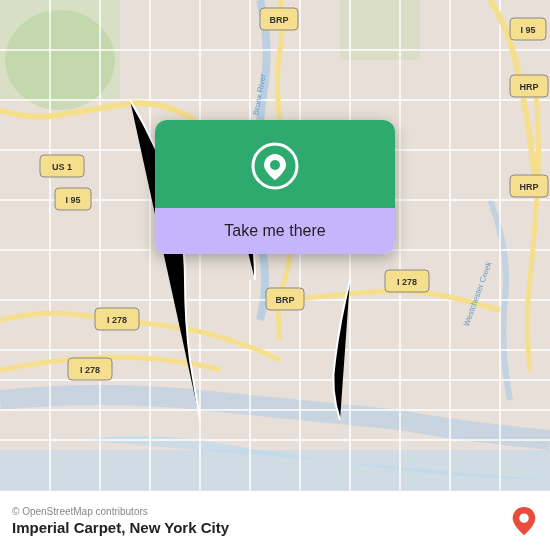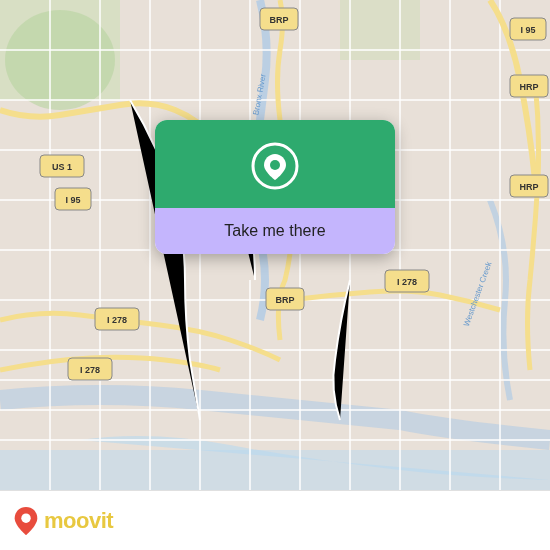--- a/index.html
+++ b/index.html
@@ -217,20 +217,23 @@
         <circle cx="24" cy="24" r="22" fill="#2eaa6e" stroke="white" stroke-width="3"></circle>
         <path d="M24 12 C18 12 13 17 13 23 C13 30 24 38 24 38 C24 38 35 30 35 23 C35 17 30 12 24 12 Z" fill="white"></path>
         <circle cx="24" cy="23" r="5" fill="#2eaa6e"></circle>
       </svg>
     </div>
     <button id="popup-button">Take me there</button>
   </div>
 </div>
 
 <div id="bottom-bar">
+  <div id="bottom-left">
+    <span id="copyright-text">© OpenStreetMap contributors</span>
+    <span id="location-title">Imperial Carpet, New York City</span>
+  </div>
   <div id="moovit-logo">
     <svg id="moovit-pin" viewBox="0 0 28 34" xmlns="http://www.w3.org/2000/svg">
       <path d="M14 2 C7 2 2 7.5 2 14 C2 22 14 32 14 32 C14 32 26 22 26 14 C26 7.5 21 2 14 2 Z" fill="#e84c3d"></path>
       <circle cx="14" cy="14" r="5" fill="white"></circle>
     </svg>
-    <span id="moovit-text" style="font-size:22px; font-weight:700; color:#e8c840;">moovit</span>
   </div>
 </div>
 
 </body></html>

